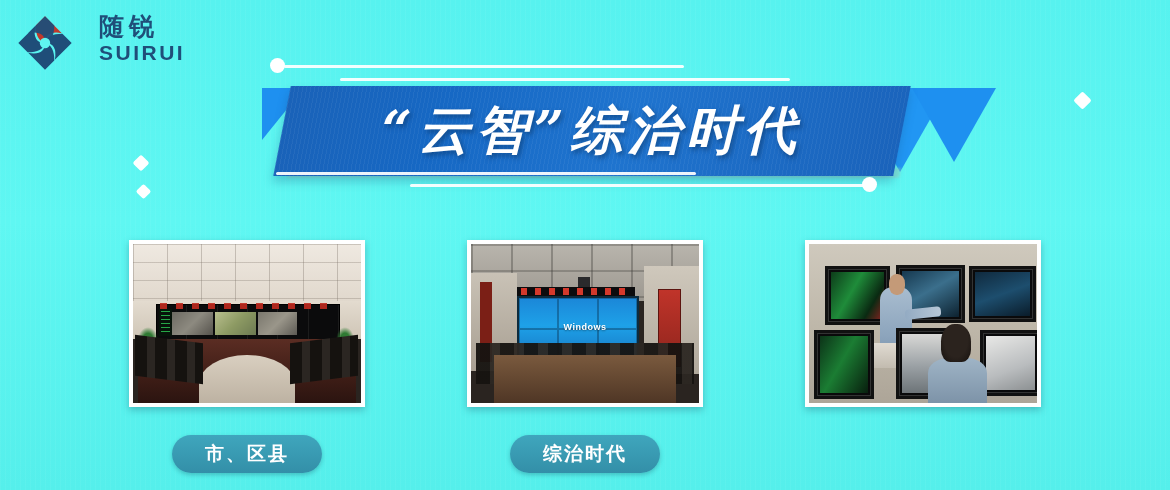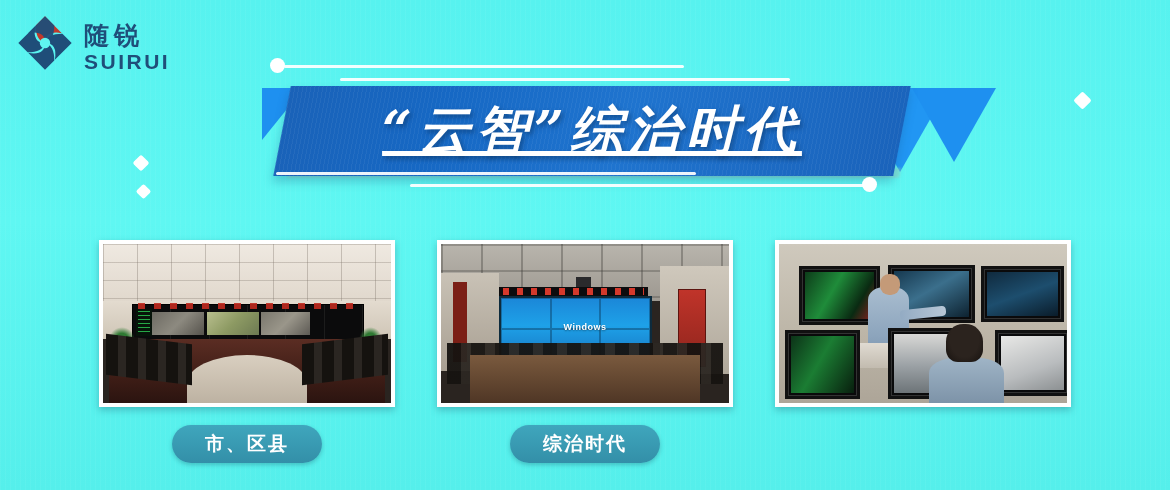--- a/index.html
+++ b/index.html
@@ -35,22 +35,22 @@
       rgba(255,255,255,0.0) 5px);
     pointer-events: none;
   }
 
   
   .logo-block {
     position: absolute;
     left: 16px;
     top: 14px;
     display: flex;
-    align-items: flex-end;
-    gap: 10px;
+    align-items: flex-start;
+    gap: 25px;
   }
   .logo-mark {
     width: 58px;
     height: 58px;
     display: block;
   }
   .logo-words {
     display: flex;
     flex-direction: column;
     line-height: 1;
@@ -177,21 +177,20 @@
     justify-content: center;
     color: #ffffff;
     font-family: "DejaVu Serif", "Liberation Serif", serif;
     font-size: 52px;
     font-weight: 700;
     font-style: italic;
     letter-spacing: 6px;
     text-shadow: 2px 3px 5px rgba(10,50,95,0.55);
     white-space: nowrap;
     pointer-events: none;
-    text-decoration: underline;
   }
 
   
   .diamond {
     position: absolute;
     background: #ffffff;
     transform: rotate(45deg);
     border-radius: 2px;
   }
 
@@ -205,37 +204,37 @@
     justify-content: center;
     gap: 40px;
   }
   .card {
     width: 298px;
     display: flex;
     flex-direction: column;
     align-items: center;
   }
   .photo-frame {
-    width: 296px;
+    width: 236px;
     height: 167px;
     background: #ffffff;
     padding: 4px;
     box-sizing: border-box;
     box-shadow: 0 3px 7px rgba(25,90,110,0.35);
   }
   .photo {
     width: 100%;
     height: 100%;
     position: relative;
     overflow: hidden;
     background: #2a2420;
   }
 
   .pill {
-    margin-top: 18px;
+    margin-top: 28px;
     min-width: 150px;
     height: 38px;
     border-radius: 19px;
     background: linear-gradient(180deg, #3fa6bd 0%, #338fa8 100%);
     color: #ffffff;
     font-size: 19px;
     font-weight: 700;
     letter-spacing: 2px;
     display: flex;
     align-items: center;

